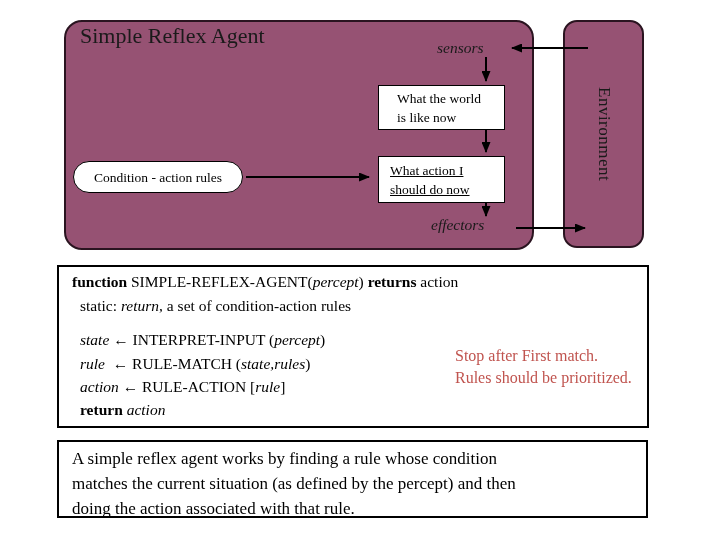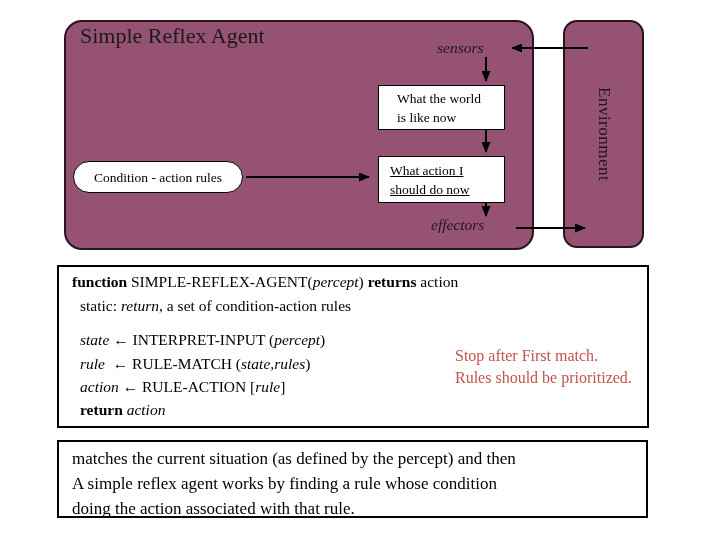--- a/index.html
+++ b/index.html
@@ -118,18 +118,18 @@
   <div class="abs code-line cl5"><span class="it">action</span><span> ← </span><span>RULE-ACTION [</span><span class="it">rule</span><span>]</span></div>
 
   <div class="abs code-line cl6"><span class="kw">return</span><span class="it"> action</span></div>
 
   <div class="abs red-note">
     <div>Stop after First match.</div>
     <div>Rules should be prioritized.</div>
   </div>
 
   <div class="abs summary-box">
+    <div>A simple reflex agent works by finding a rule whose condition</div>
     <div>matches the current situation (as defined by the percept) and then</div>
-    <div>A simple reflex agent works by finding a rule whose condition</div>
     <div>doing the action associated with that rule.</div>
   </div>
 
 </div>
 
 </body></html>

